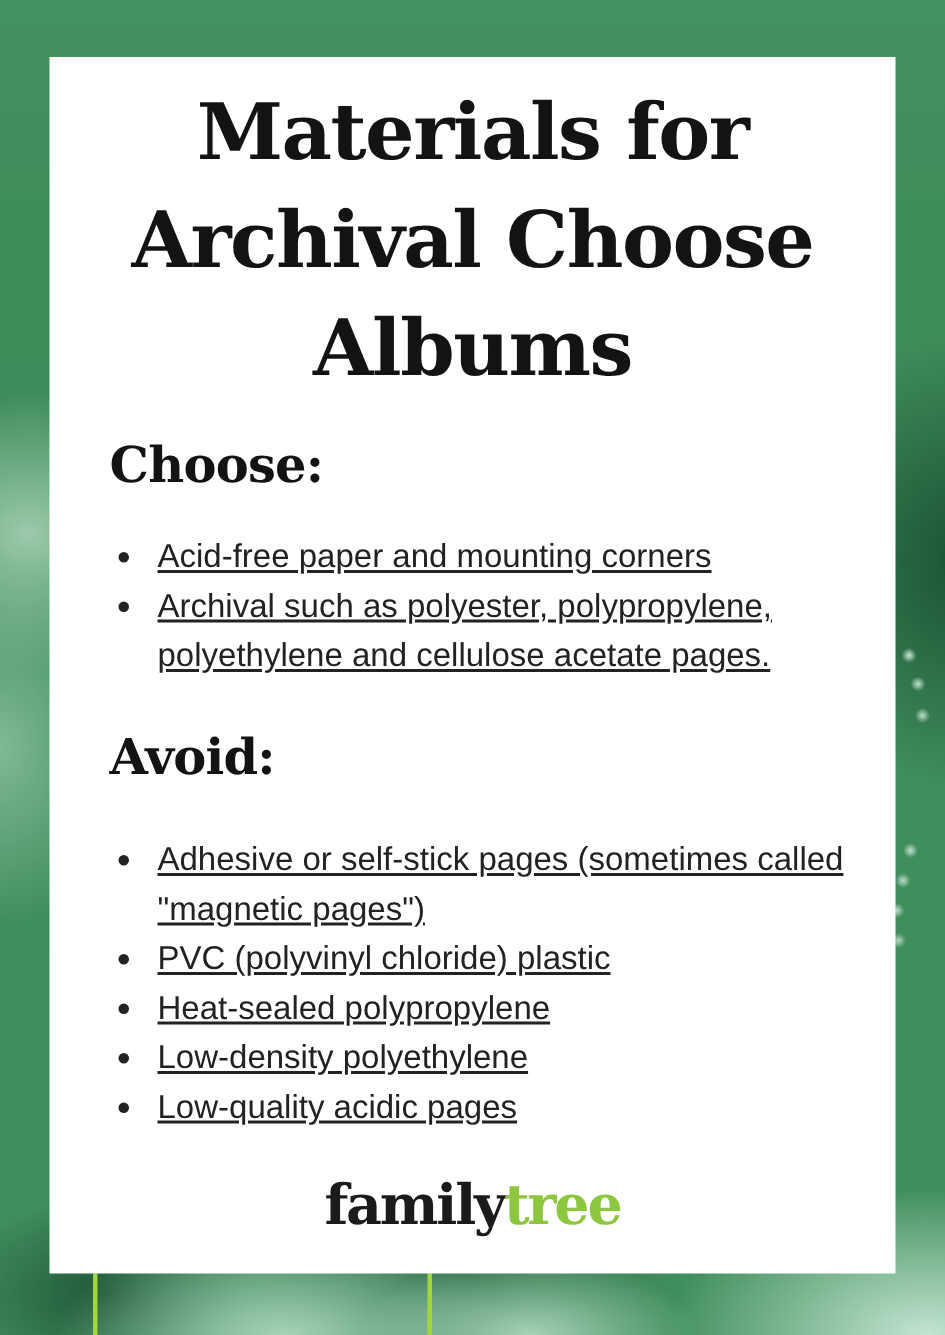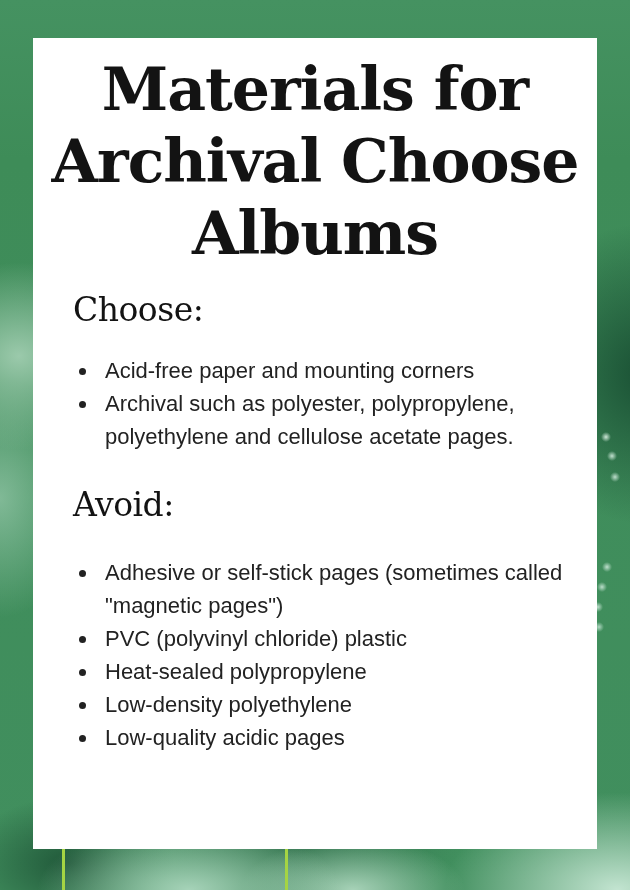--- a/index.html
+++ b/index.html
@@ -64,51 +64,51 @@
   }
   .title {
     position: absolute;
     top: 15px;
     left: 0;
     width: 100%;
     margin: 0;
     text-align: center;
     font-family: "DejaVu Serif", serif;
     font-weight: 700;
-    font-size: 60px;
+    font-size: 52px;
     line-height: 72px;
     letter-spacing: -1px;
     color: #131313;
   }
   .title span { display: block; }
   .section-heading {
     position: absolute;
     left: 40px;
     margin: 0;
     font-family: "DejaVu Serif", serif;
-    font-weight: 400;
+    font-weight: 700;
     font-size: 33px;
     line-height: 40px;
     letter-spacing: -0.5px;
     color: #131313;
   }
   .choose-heading { top: 252px; }
   .avoid-heading  { top: 447px; }
   .bullet-list {
     position: absolute;
     left: 40px;
     margin: 0;
     padding: 0 0 0 26px;
     width: 476px;
     list-style: disc outside;
     font-size: 22px;
     line-height: 33px;
     color: #222222;
   }
-  .bullet-list li { padding-left: 6px; }
+  .bullet-list li { padding-left: 6px; text-decoration: underline; }
   .choose-list { top: 316px; }
   .avoid-list  { top: 518px; }
   .logo {
     position: absolute;
     top: 744px;
     left: 0;
     width: 100%;
     text-align: center;
     font-family: "DejaVu Serif", serif;
     font-weight: 700;
@@ -147,15 +147,18 @@
 
     <ul class="bullet-list avoid-list">
 
     <li>Adhesive or self-stick pages (sometimes called "magnetic pages")</li>
         <li>PVC (polyvinyl chloride) plastic</li>
         <li>Heat-sealed polypropylene</li>
         <li>Low-density polyethylene</li>
         <li>Low-quality acidic pages</li>
       </ul>
 
+    <div class="logo">
+      <span class="family">family</span><span class="tree">tree</span>
+    </div>
 
   </div>
 </div>
 
 </body></html>

